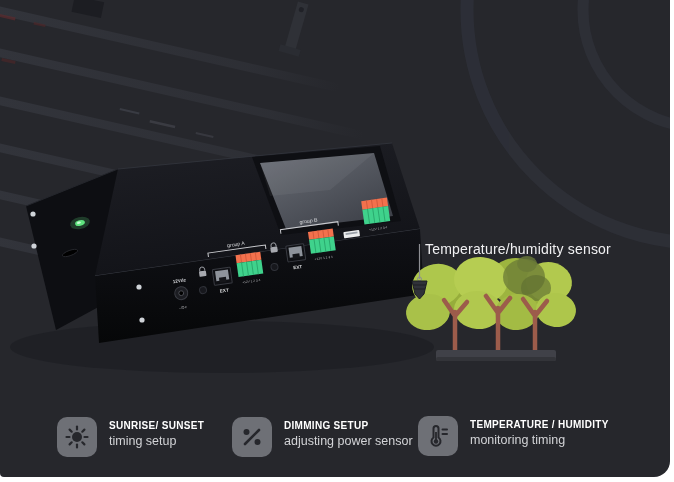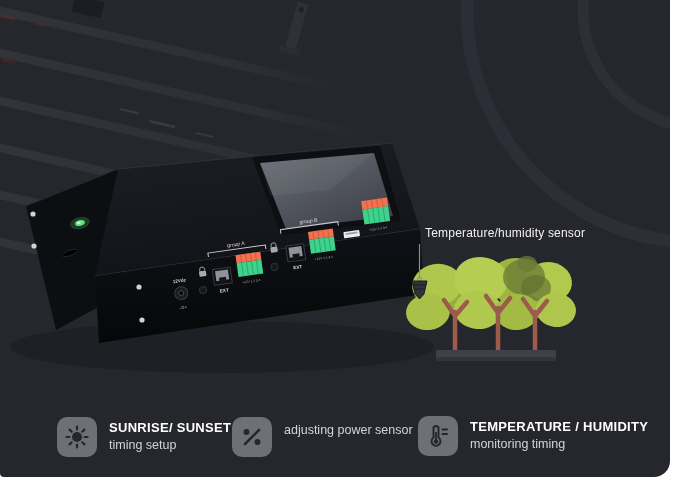--- a/index.html
+++ b/index.html
@@ -4,31 +4,31 @@
 <style>
   html,body{margin:0;padding:0;background:#ffffff;}
   body{width:674px;height:482px;position:relative;font-family:"Liberation Sans",sans-serif;-webkit-font-smoothing:antialiased;}
   .card{
     position:absolute;left:0;top:0;width:670px;height:477px;
     background:#26272c;overflow:hidden;
     border-radius:0 0 16px 4px;
   }
   .scene{position:absolute;left:0;top:0;}
   .sensor-label{
-    position:absolute;left:425px;top:226px;
-    font-size:12px;color:#f1f1f3;letter-spacing:.2px;white-space:nowrap;
+    position:absolute;left:425px;top:241px;
+    font-size:14px;color:#f1f1f3;letter-spacing:.2px;white-space:nowrap;
   }
   .features{position:absolute;left:0;top:0;width:670px;height:477px;pointer-events:none;}
   .feature{position:absolute;display:flex;align-items:flex-start;gap:12px;}
   .feature .tile{
     width:40px;height:40px;border-radius:10px;background:#6e7076;
     display:flex;align-items:center;justify-content:center;flex:0 0 auto;
   }
   .feature .txt{padding-top:3px;}
-  .feature .title{font-size:13px;font-weight:bold;color:#ffffff;letter-spacing:.3px;white-space:nowrap;}
+  .feature .title{font-size:10px;font-weight:bold;color:#ffffff;letter-spacing:.3px;white-space:nowrap;}
   .feature .subtitle{font-size:12.5px;color:#d3d4d7;margin-top:3px;white-space:nowrap;}
   .f1{left:57px;top:417px;}
   .f2{left:232px;top:417px;}
   .f3{left:418px;top:416px;}
   .micro{font-family:"Liberation Sans",sans-serif;}
 </style>
 </head>
 <body>
 
 <div class="card">
@@ -256,20 +256,21 @@
 
   <div class="feature f2">
     <div class="tile">
       <svg width="26" height="26" viewBox="0 0 26 26">
         <line x1="6" y1="20" x2="20" y2="6" stroke="#26272c" stroke-width="2.6" stroke-linecap="round"></line>
         <circle cx="7.5" cy="8" r="3" fill="#26272c"></circle>
         <circle cx="18.5" cy="18" r="3" fill="#26272c"></circle>
       </svg>
     </div>
     <div class="txt">
+      <div class="title">DIMMING SETUP</div>
       <div class="subtitle">adjusting power sensor</div>
     </div>
   </div>
 
   <div class="feature f3">
     <div class="tile">
       <svg width="26" height="26" viewBox="0 0 26 26">
         <path d="M8.5 5.5 a2.5 2.5 0 0 1 5 0 v9 a4.5 4.5 0 1 1 -5 0 z" fill="none" stroke="#26272c" stroke-width="2"></path>
         <circle cx="11" cy="18.5" r="2.2" fill="#26272c"></circle>
         <line x1="11" y1="17.5" x2="11" y2="9" stroke="#26272c" stroke-width="1.8"></line>

